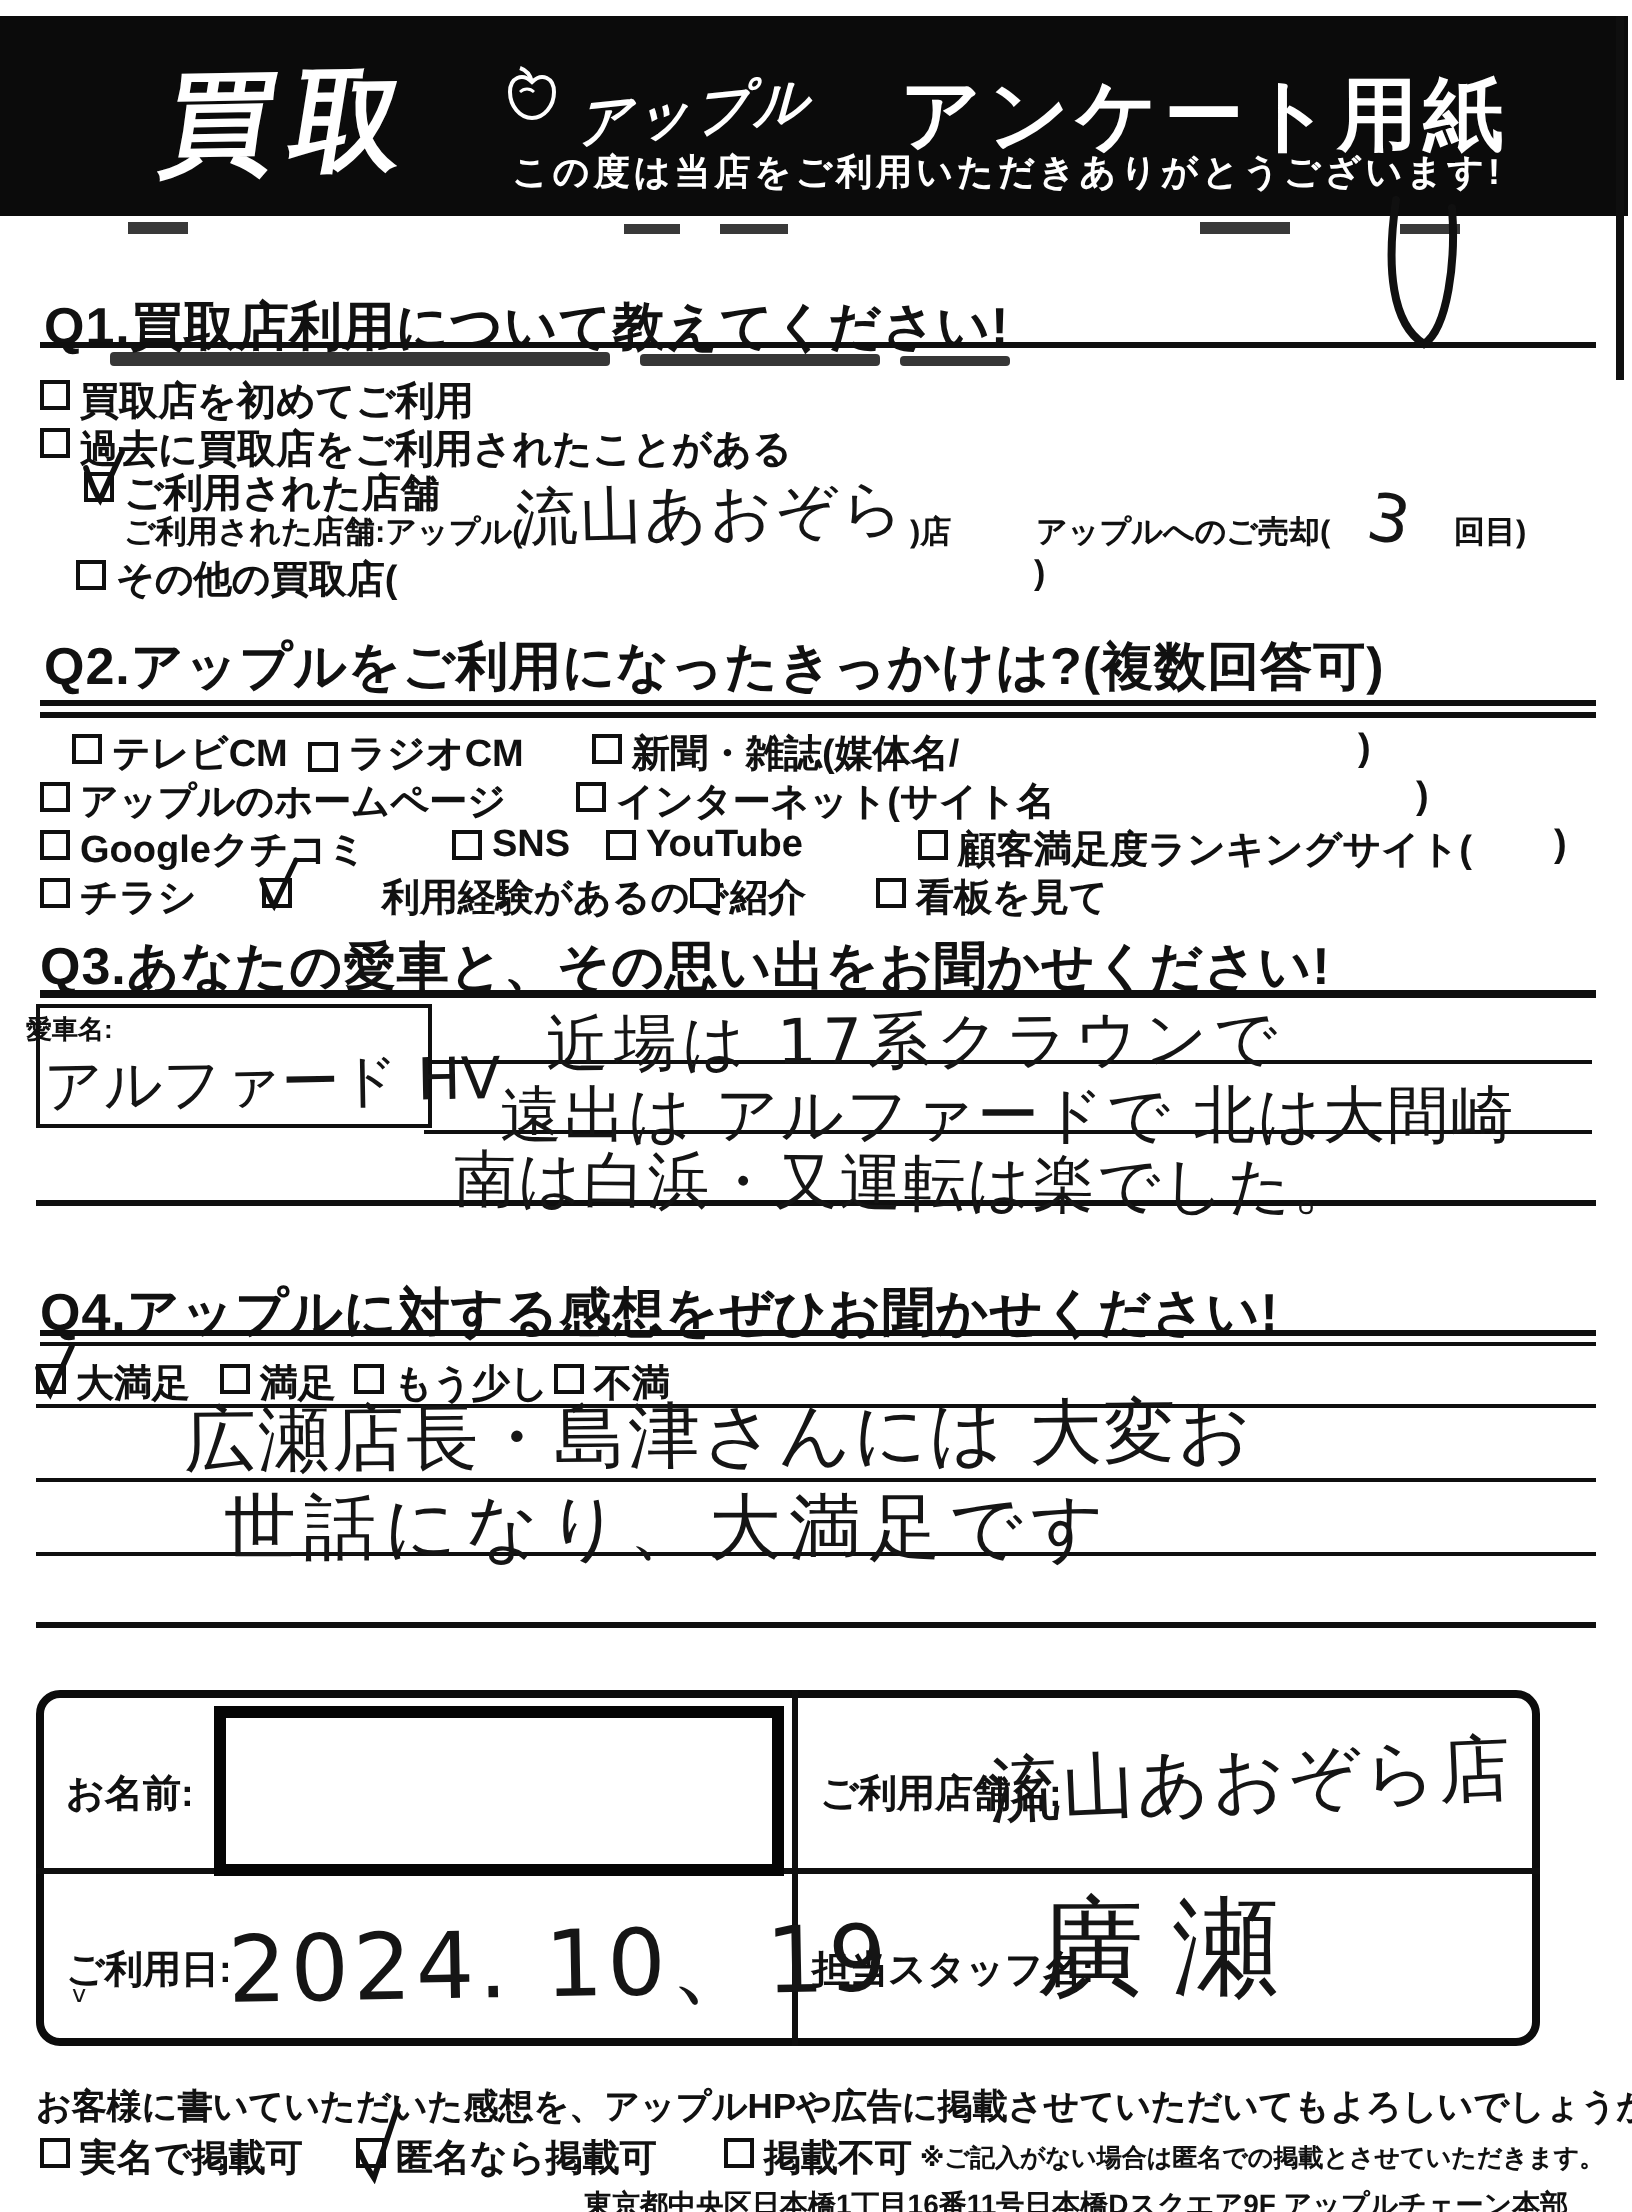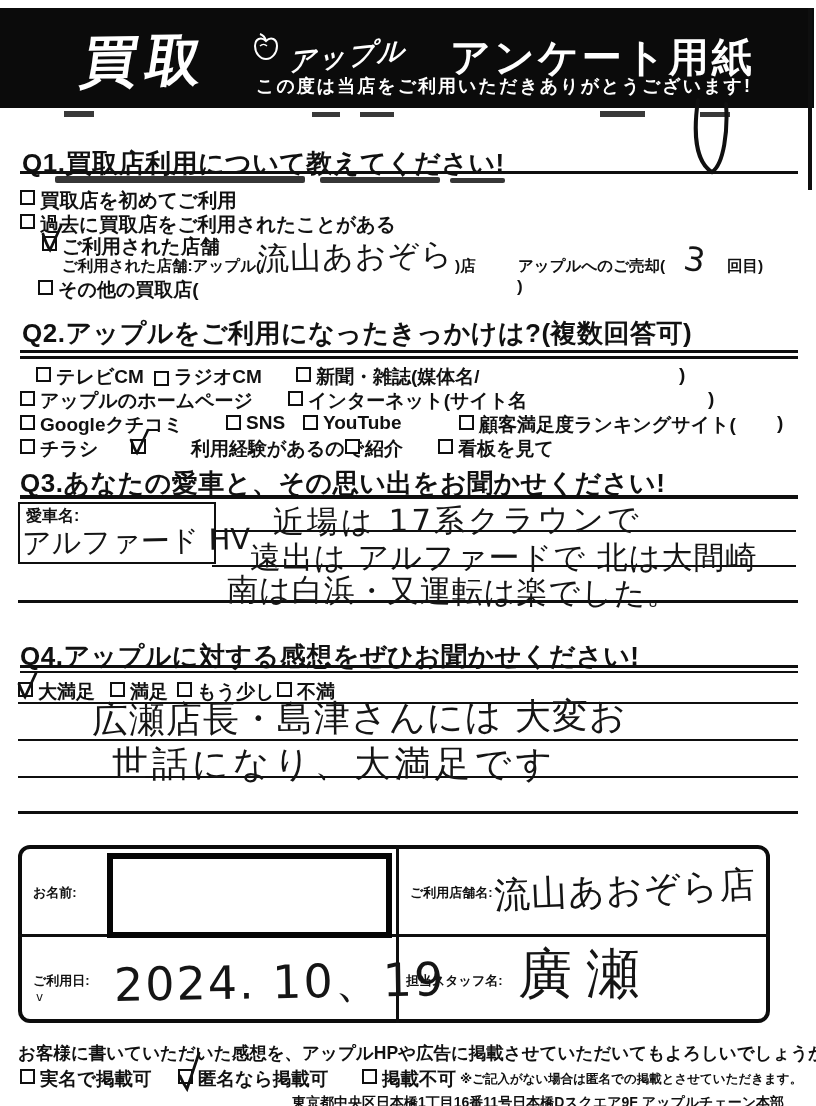--- a/index.html
+++ b/index.html
@@ -8,21 +8,21 @@
   .abs{position:absolute;}
   .rule{position:absolute;background:#0f0f0f;}
   .smudge{position:absolute;background:#1a1a1a;opacity:.88;border-radius:2px;}
   .qtitle{position:absolute;font-size:26px;font-weight:900;letter-spacing:.5px;white-space:nowrap;}
   .opt{position:absolute;display:flex;align-items:flex-start;gap:5px;font-weight:700;
        font-size:19px;white-space:nowrap;}
   .cb{flex:0 0 auto;box-sizing:border-box;width:15px;height:15px;margin-top:3px;
       border:2.5px solid #0f0f0f;background:#fff;}
   .chk{position:absolute;pointer-events:none;}
   .lbl{white-space:nowrap;}
-  .small-label{position:absolute;font-size:13px;font-weight:700;white-space:nowrap;}
+  .small-label{position:absolute;font-size:19px;font-weight:700;white-space:nowrap;}
   .hw{position:absolute;font-family:"DejaVu Sans",sans-serif;font-weight:500;color:#151515;
       white-space:nowrap;z-index:4;}
   .banner{position:absolute;left:0;top:8px;width:814px;height:100px;background:#0b0b0b;}
   .banner-smudge{position:absolute;background:#161616;opacity:.85;}
   .wtxt{position:absolute;color:#fff;white-space:nowrap;}
   .tablebox{position:absolute;left:18px;top:845px;width:752px;height:178px;box-sizing:border-box;
             border:4px solid #0c0c0c;border-radius:12px;background:#fff;}
   .redact{position:absolute;left:107px;top:853px;width:285px;height:85px;box-sizing:border-box;
           border:6px solid #050505;background:#fff;z-index:3;}
 </style>
@@ -152,21 +152,21 @@
   </div>
   <div class="opt" style="left:438px;top:436px;">
     <span class="cb"></span>
     <span class="lbl">看板を見て</span>
   </div>
 
   <div class="qtitle" style="left:20px;top:466px;text-align:right;">Q3.あなたの愛車と、その思い出をお聞かせください!</div>
   <div class="rule" style="left:20px;top:495px;width:778px;height:4px;"></div>
 
   <div class="abs" style="left:18px;top:502px;width:198px;height:62px;box-sizing:border-box;border:2.5px solid #0f0f0f;background:#fff;"></div>
-  <div class="small-label" style="left:26px;top:506px;font-size:16px;">愛車名:</div>
+  <div class="small-label" style="left:13px;top:506px;font-size:13px;">愛車名:</div>
   <div class="hw" style="left:22px;top:522px;font-size:29px;transform:rotate(-1deg);">アルファード HV</div>
 
   <div class="rule" style="left:216px;top:530px;width:580px;height:2px;"></div>
   <div class="rule" style="left:212px;top:565px;width:584px;height:2px;"></div>
   <div class="rule" style="left:18px;top:600px;width:780px;height:2.5px;"></div>
 
   <div class="hw" style="left:273px;top:500px;font-size:31px;letter-spacing:3px;transform:rotate(-0.5deg);">近場は 17系クラウンで</div>
   <div class="hw" style="left:250px;top:537px;font-size:31px;letter-spacing:1px;">遠出は アルファードで 北は大間崎</div>
   <div class="hw" style="left:227px;top:571px;font-size:31px;letter-spacing:1px;transform:rotate(0.5deg);">南は白浜・又運転は楽でした。</div>
 

